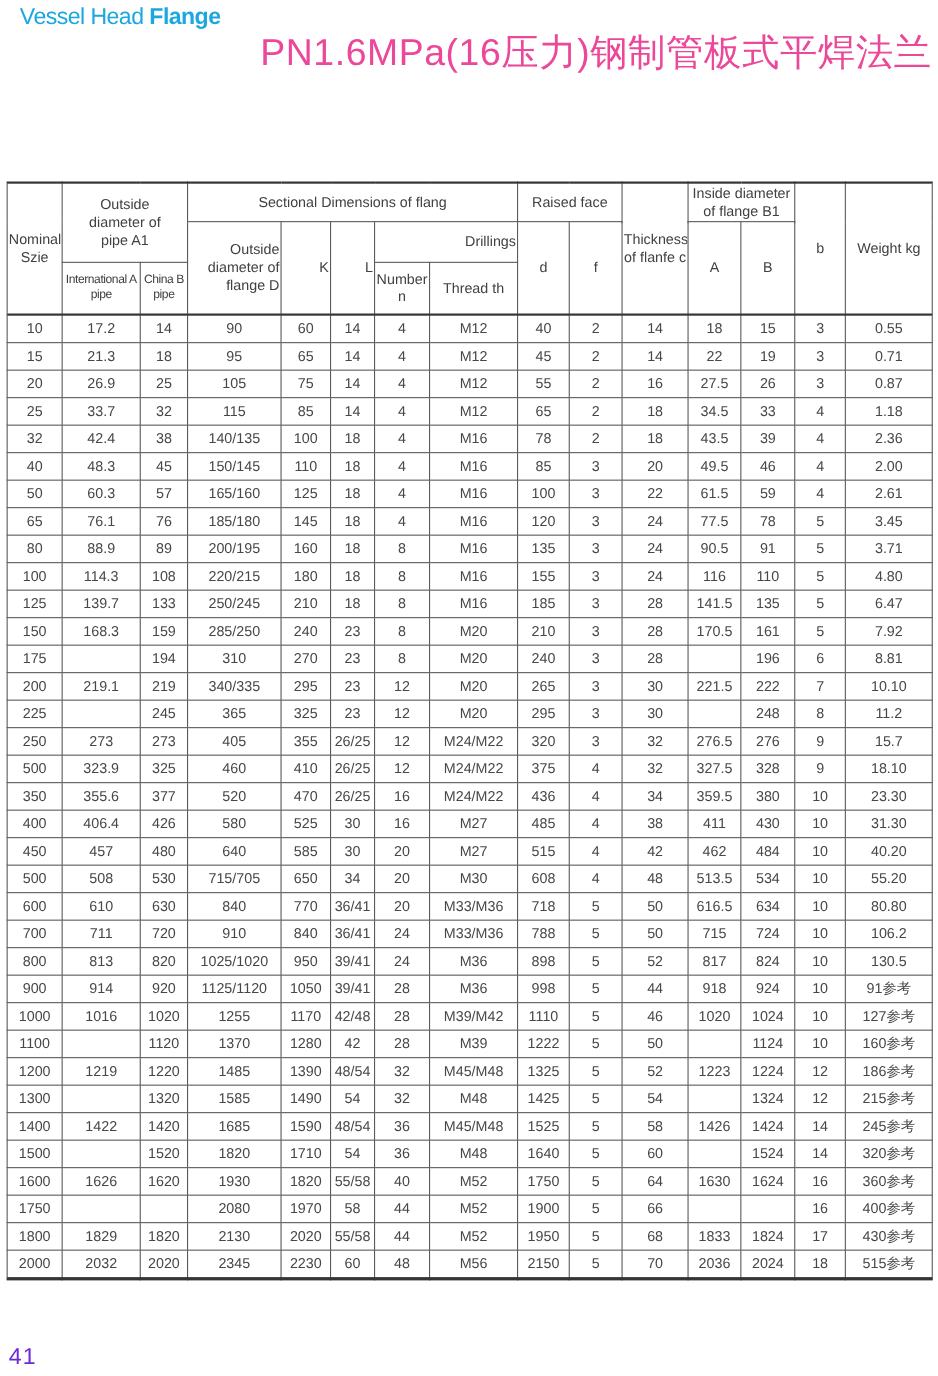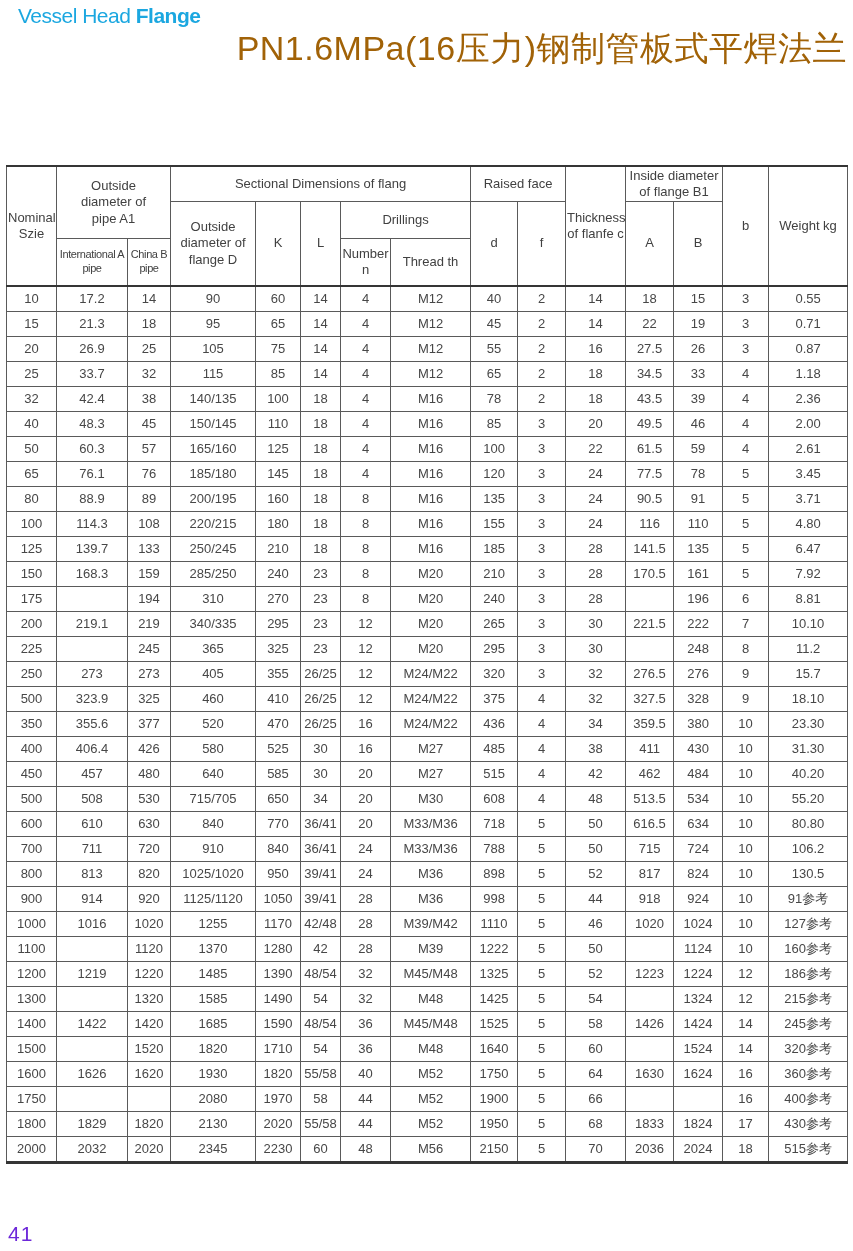--- a/index.html
+++ b/index.html
@@ -20,21 +20,21 @@
     letter-spacing:-1px;line-height:1.05;
   }
   .logo .tagline{
     font-size:21px;line-height:1.1;margin-top:0;letter-spacing:-0.5px;
   }
   .logo .tagline .bold{font-weight:700;}
   .titleblock{
     position:absolute;top:30px;right:6px;text-align:right;
   }
   .title{
-    font-size:34px;font-weight:400;color:#a16207;letter-spacing:0.5px;
+    font-size:34px;font-weight:400;color:#ec4899;letter-spacing:0.5px;
     line-height:1.1;
   }
   .subtitle{
     font-size:18px;color:#5a5a5a;letter-spacing:0.5px;
     margin-top:6px;padding-right:22px;
   }
   
   table.spec{
     position:absolute;left:6px;top:165px;
     border-collapse:collapse;table-layout:fixed;
@@ -44,21 +44,21 @@
   table.spec th, table.spec td{
     border:1px solid #5a5a5a;
     text-align:center;vertical-align:middle;
     padding:0 1px;
     font-weight:400;
     line-height:1.25;
     overflow:hidden;
   }
   table.spec{border-top:2px solid #353535;border-bottom:3px solid #353535;}
   table.spec thead tr.r1 th{height:34px;}
-  table.spec thead tr.r2 th{height:36px;}
+  table.spec thead tr.r2 th{height:36px;text-align:right;}
   table.spec thead tr.r3 th{height:20px;}
   table.spec thead tr.r4 th{height:46px;border-radius:15px;}
   table.spec thead th{font-size:13px;color:#414141;}
   table.spec thead tr.r4 th.small{font-size:11px;letter-spacing:-0.4px;}
   table.spec thead th.pad{padding:0 10px;}
   table.spec tbody td{height:24px;}
   table.spec thead{border-bottom:2px solid #353535;}
   
   .pagenum{
     position:absolute;left:8px;top:1222px;

